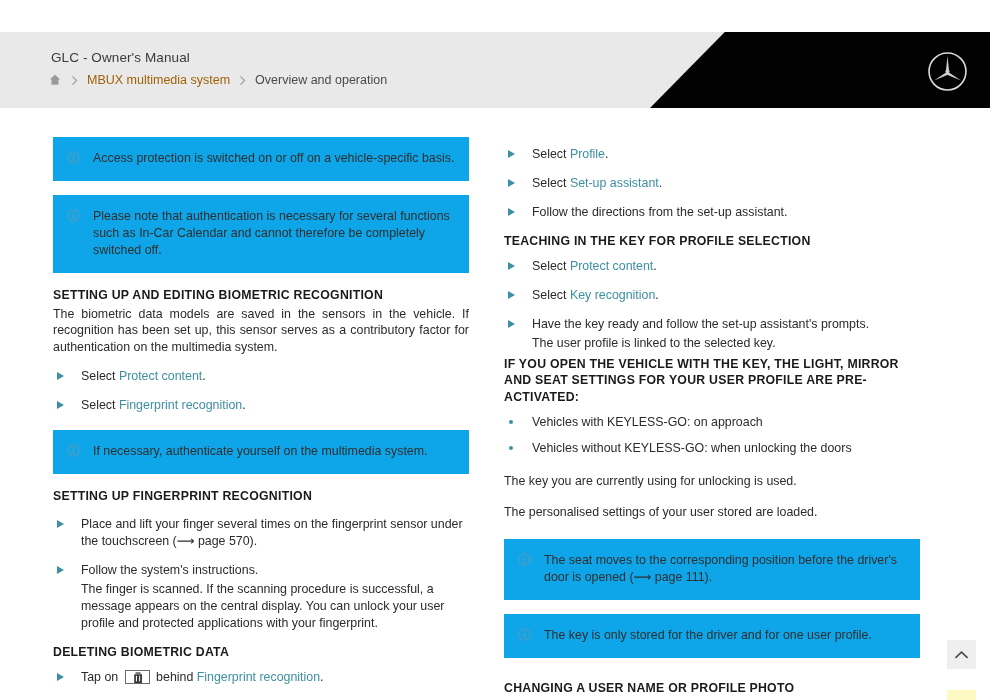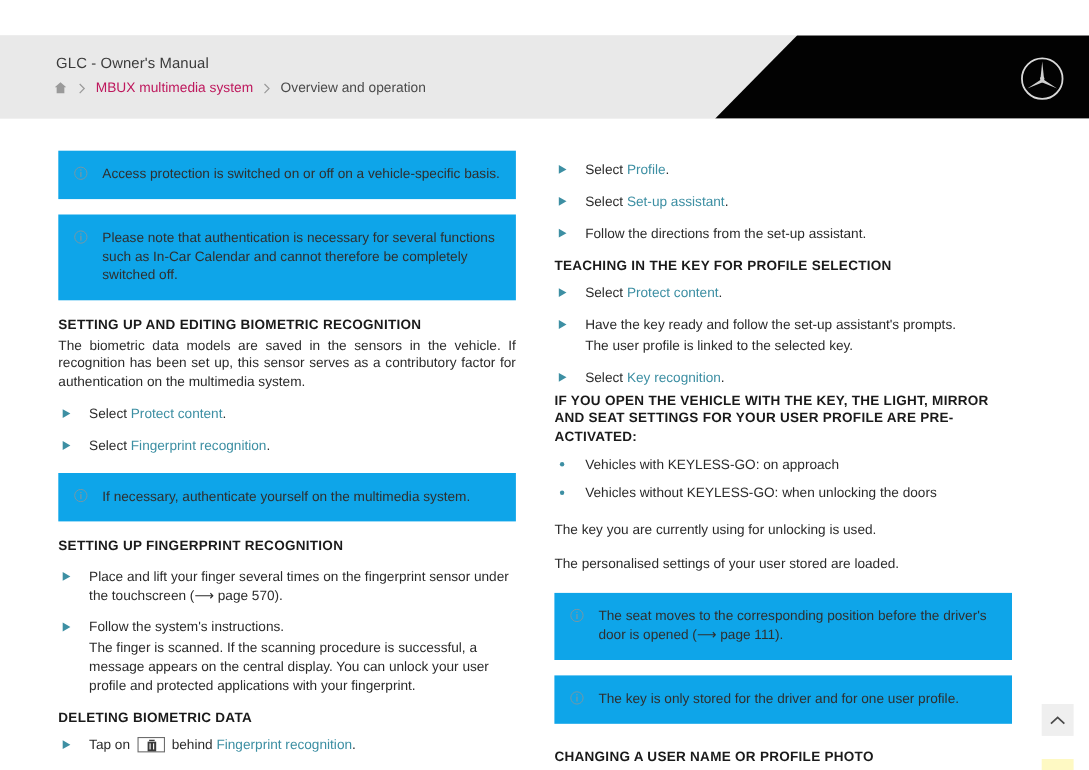--- a/index.html
+++ b/index.html
@@ -43,21 +43,21 @@
   .breadcrumb {
     position: absolute;
     left: 48px; top: 41px;
     display: flex;
     align-items: center;
     gap: 8px;
     font-size: 12.5px;
   }
   .bc-home { width: 14px; height: 14px; display:block; }
   .bc-sep { width: 9px; height: 11px; display:block; }
-  .bc-item { color: #be185d; }
+  .bc-item { color: #a16207; }
   .bc-item.current { color: #4a4a4a; }
 
   
   .page {
     position: relative;
     width: 990px;
     height: 624px;
     background: #ffffff;
   }
   .col {
@@ -324,26 +324,26 @@
     <div class="spacer-12"></div>
 
     <div class="h-sec">TEACHING IN THE KEY FOR PROFILE SELECTION</div>
     <ul class="steps">
       <li class="step" style="margin-top:9px;">
         <span class="tri"></span>
         <span>Select </span><span class="lnk">Protect content</span><span>.</span>
       </li>
       <li class="step">
         <span class="tri"></span>
+        <span>Select </span><span class="lnk">Key recognition</span><span>.</span>
+      </li>
+      <li class="step">
+        <span class="tri"></span>
         <span>Have the key ready and follow the set-up assistant's prompts.</span>
         <span class="sub">The user profile is linked to the selected key.</span>
-      </li>
-      <li class="step">
-        <span class="tri"></span>
-        <span>Select </span><span class="lnk">Key recognition</span><span>.</span>
       </li>
     </ul>
 
     <div class="h-sec" style="margin-top:4px;">IF YOU OPEN THE VEHICLE WITH THE KEY, THE LIGHT, MIRROR AND SEAT SETTINGS FOR YOUR USER PROFILE ARE PRE-ACTIVATED:</div>
 
     <ul class="dots">
       <li class="dot-item">
         <span class="dot"></span>
         <span>Vehicles with KEYLESS-GO: on approach</span>
       </li>

